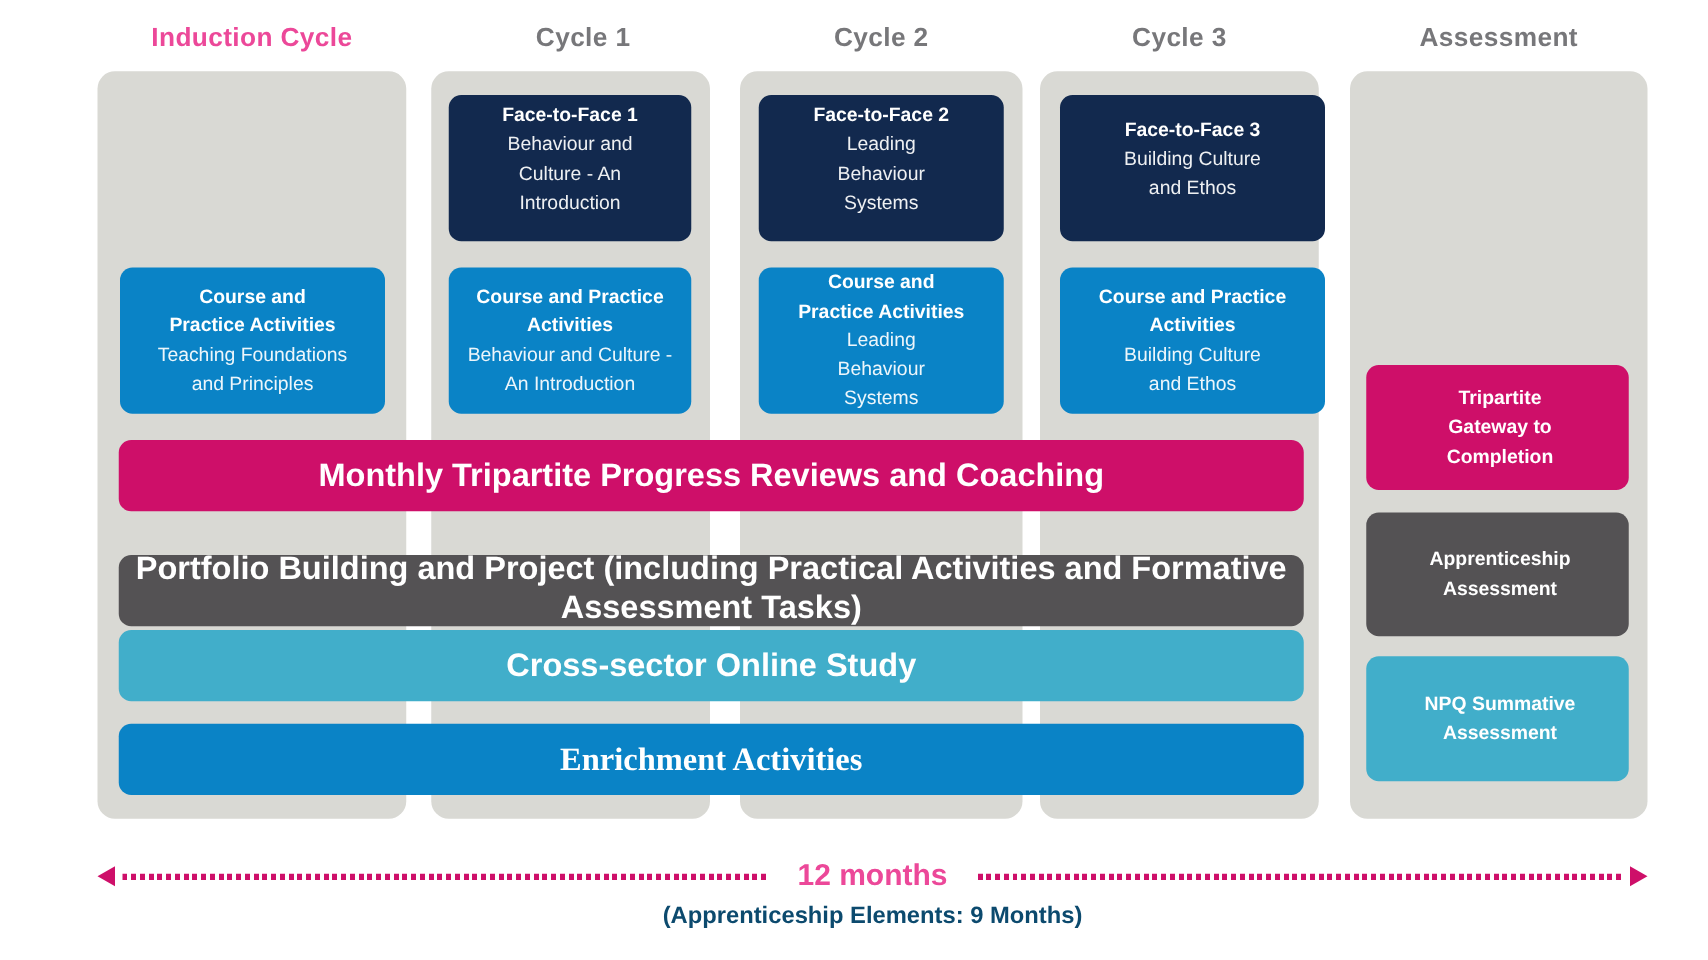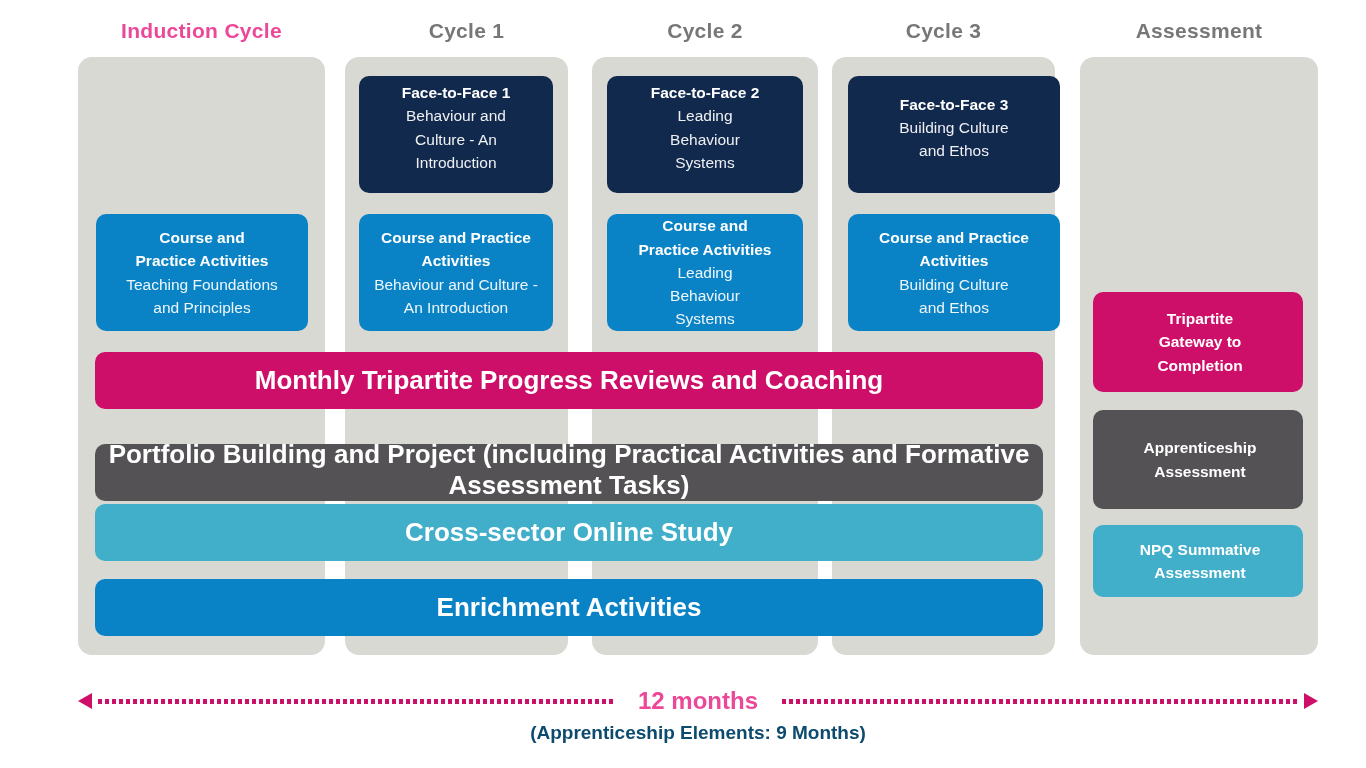--- a/index.html
+++ b/index.html
@@ -31,21 +31,21 @@
               color:rgba(255,255,255,.93);}
   .bx-c1 {left:96px;  width:212px;}
   .bx-c2 {left:359px; width:194px;}
   .bx-c3 {left:607px; width:196px;}
   .bx-c4 {left:848px; width:212px;}
   .bx-c5 {left:1093px;width:210px;padding-left:12px;}
   .row1 {top:76px;  height:117px; padding-bottom:20px;}
   .row2 {top:214px; height:117px;}
   .a1 {top:292px; height:100px;}
   .a2 {top:410px; height:99px;}
-  .a3 {top:525px; height:72px;}
+  .a3 {top:525px; height:100px;}
 
   
   .bar {position:absolute; left:95px; width:948px; height:57px; border-radius:10px;
         display:flex; align-items:center; justify-content:center; color:#ffffff;
         font-weight:700; font-size:26px; z-index:3; text-align:center;}
   .bar1 {top:352px;}
   .bar2 {top:444px;align-items:flex-end;}
   .bar3 {top:504px;}
   .bar4 {top:579px;}
 
@@ -140,21 +140,21 @@
 
   <div class="bar bar1" style="background-color: rgb(206, 15, 105);">
     <span>Monthly Tripartite Progress Reviews and Coaching</span>
   </div>
   <div class="bar bar2" style="background-color: rgb(84, 82, 84);">
     <span>Portfolio Building and Project (including Practical Activities and Formative Assessment Tasks)</span>
   </div>
   <div class="bar bar3" style="background-color: rgb(65, 174, 202);">
     <span>Cross-sector Online Study</span>
   </div>
-  <div class="bar bar4" style="background-color: rgb(10, 131, 198);">
+  <div class="bar bar4" style="background-color: rgb(10, 131, 198); font-family: Liberation Serif, serif;">
     <span>Enrichment Activities</span>
   </div>
 
   <div class="timeline">
     <div class="arrow arrow-left" style="border-right-color: rgb(206, 15, 105);"></div>
     <div class="dots"></div>
     <div class="tl-label" style="color: #ec4899;">12 months</div>
     <div class="dots"></div>
     <div class="arrow arrow-right" style="border-left-color: rgb(206, 15, 105);"></div>
   </div>

